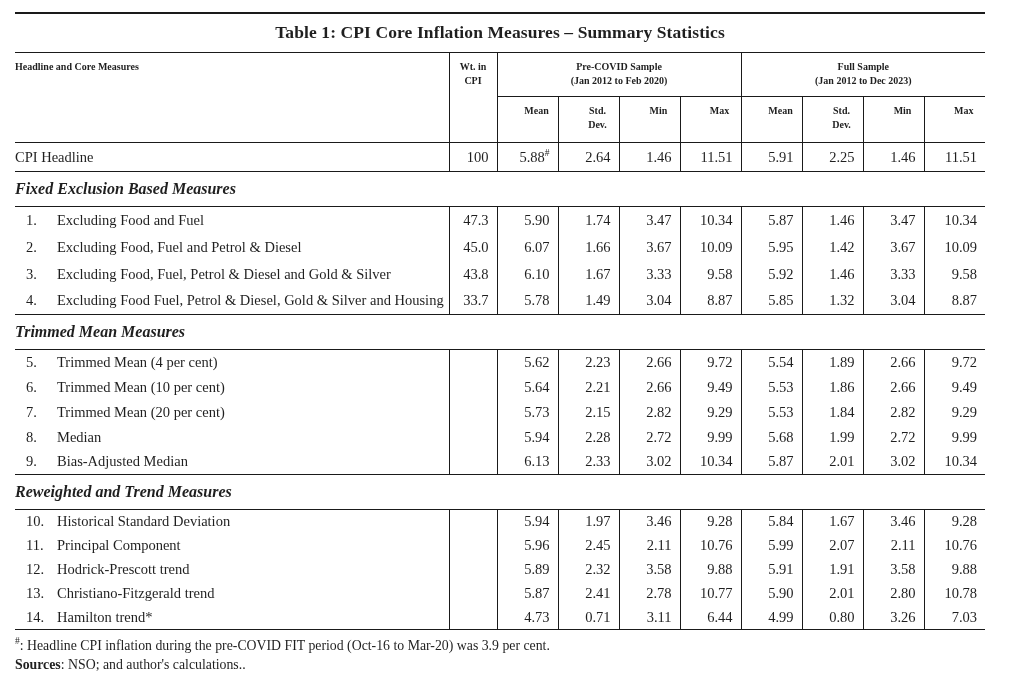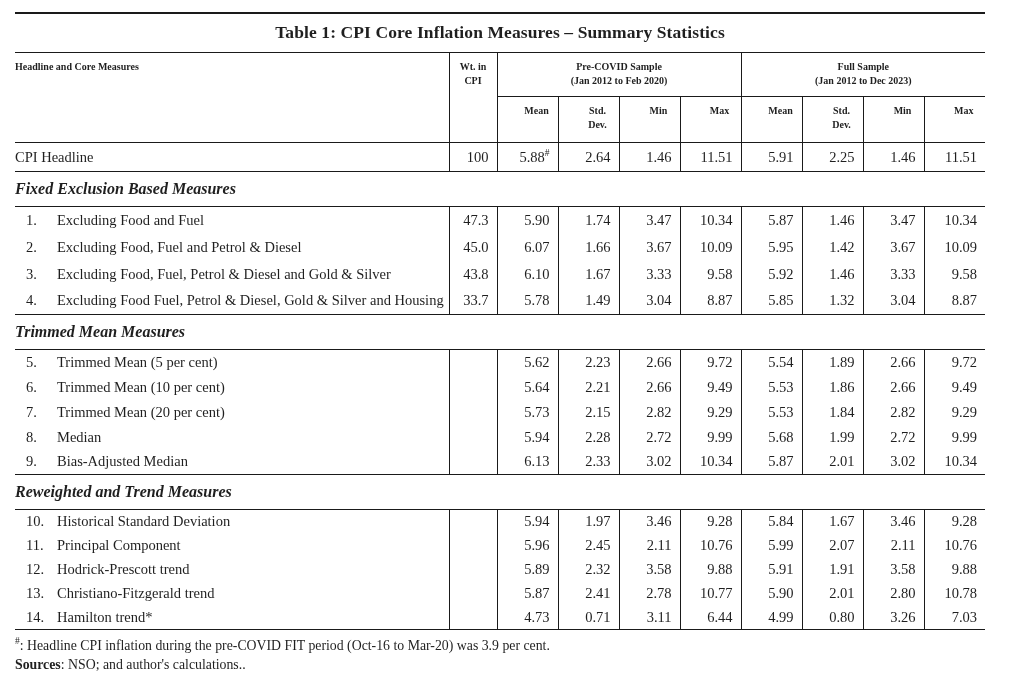--- a/index.html
+++ b/index.html
@@ -190,21 +190,21 @@
     </tbody>
 
     <tbody class="sec">
       <tr class="secrow">
         <td colspan="10">Trimmed Mean Measures</td>
       </tr>
     </tbody>
 
     <tbody class="g2">
       <tr>
-        <td class="c-measure"><span class="rnum">5.</span><span class="rlabel">Trimmed Mean (5 per cent)</span></td>
+        <td class="c-measure"><span class="rnum">5.</span><span class="rlabel">Trimmed Mean (4 per cent)</span></td>
         <td class="c-num vl"></td>
         <td class="c-num vl">5.62</td>
         <td class="c-num vl">2.23</td>
         <td class="c-num vl">2.66</td>
         <td class="c-num vl">9.72</td>
         <td class="c-num vl">5.54</td>
         <td class="c-num vl">1.89</td>
         <td class="c-num vl">2.66</td>
         <td class="c-num vl">9.72</td>
       </tr>

